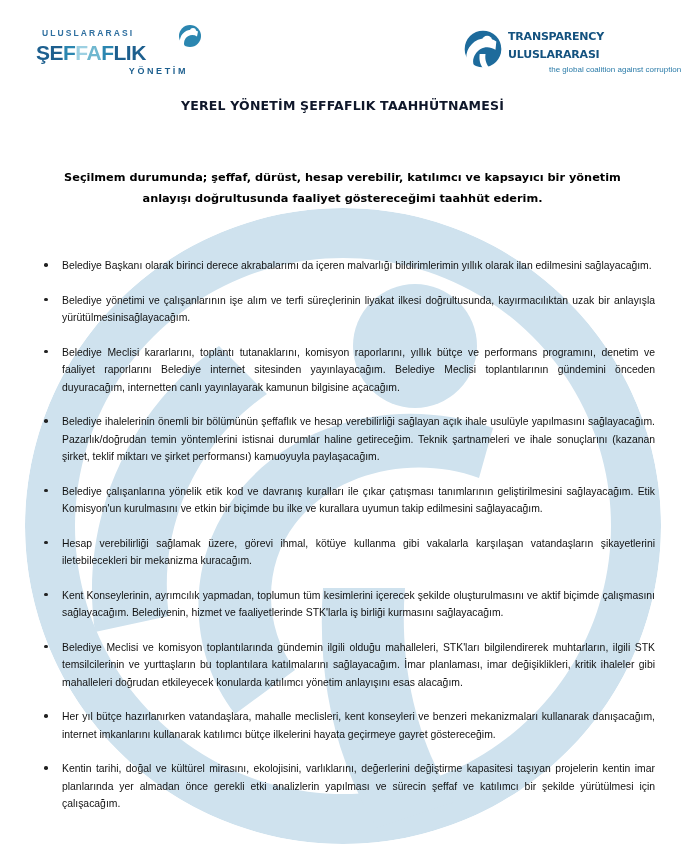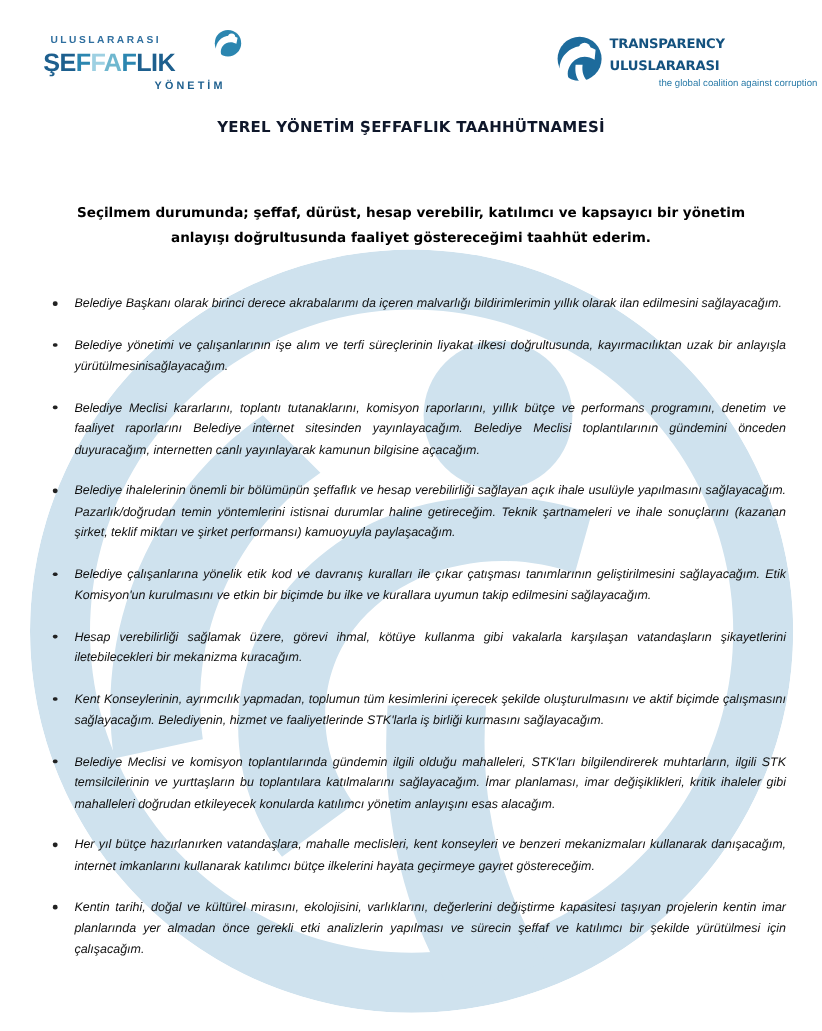--- a/index.html
+++ b/index.html
@@ -139,24 +139,23 @@
     text-align: center;
     font-family: "DejaVu Sans", sans-serif;
     font-size: 11.3px;
     font-weight: bold;
     line-height: 21px;
     color: #000;
   }
 
   
   .commitments {
-    margin: 36px 30px 0 30px;
+    margin: 48px 30px 0 30px;
     padding: 0;
     list-style: none;
-    font-style: italic;
   }
   .commitments li {
     position: relative;
     padding-left: 32px;
     margin-bottom: 17px;
     font-size: 10.4px;
     line-height: 17.5px;
     text-align: justify;
     color: #111;
   }

